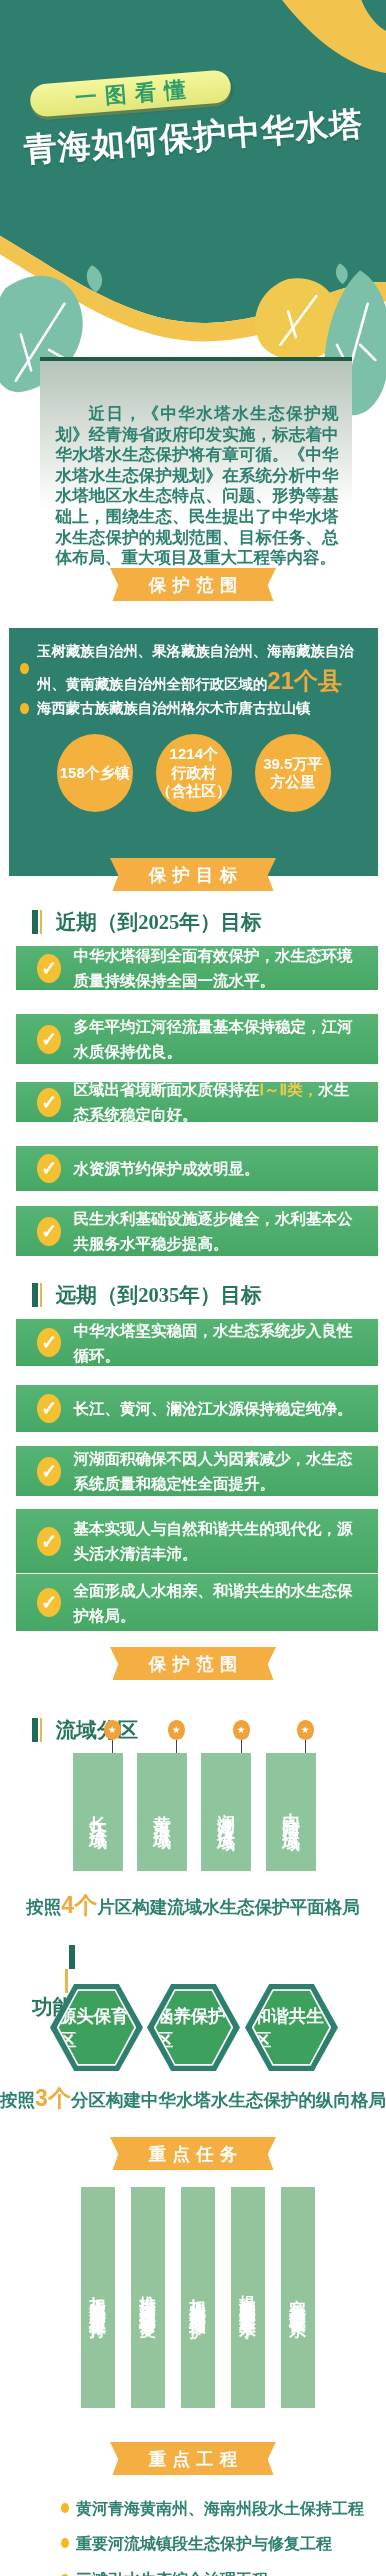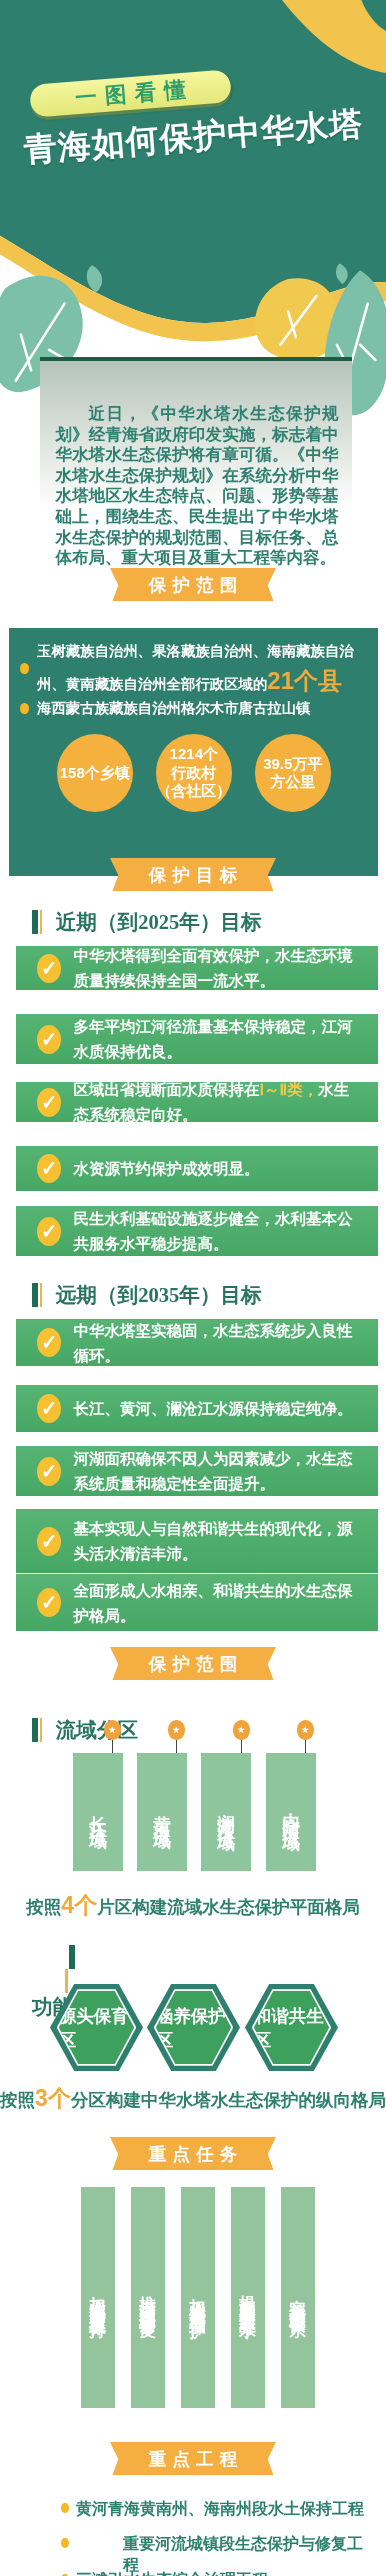--- a/index.html
+++ b/index.html
@@ -258,21 +258,21 @@
   <div class="task-bar" style="left:181px;">加强水资源节约与保护</div>
   <div class="task-bar" style="left:231px;">提高水利基本公共服务水平</div>
   <div class="task-bar" style="left:281px;">完善水生态监管体系</div>
 
   <div class="ribbon" style="top:2442px;">重点工程</div>
 
   <div class="project-row" style="top:2499px;">
     <span class="project-dot"></span>
     <span class="project-text">黄河青海黄南州、海南州段水土保持工程</span>
   </div>
-  <div class="project-row" style="top:2534px;gap:47px;">
+  <div class="project-row" style="top:2534px;">
     <span class="project-dot"></span>
     <span class="project-text">重要河流城镇段生态保护与修复工程</span>
   </div>
   <div class="project-row" style="top:2570px;">
     <span class="project-dot"></span>
     <span class="project-text">三滩引水生态综合治理工程</span>
   </div>
 
 </div>
 

